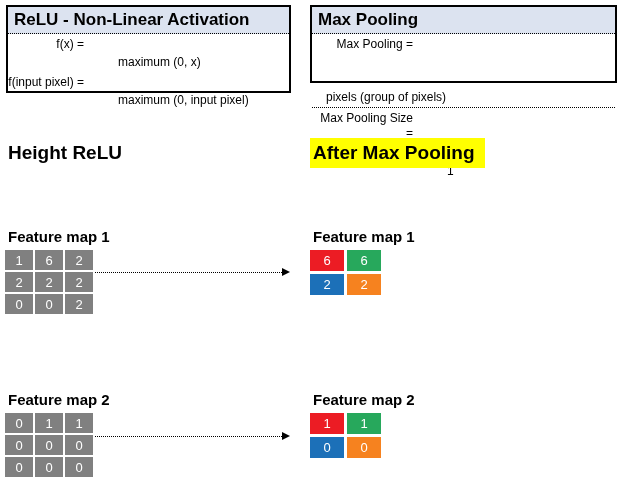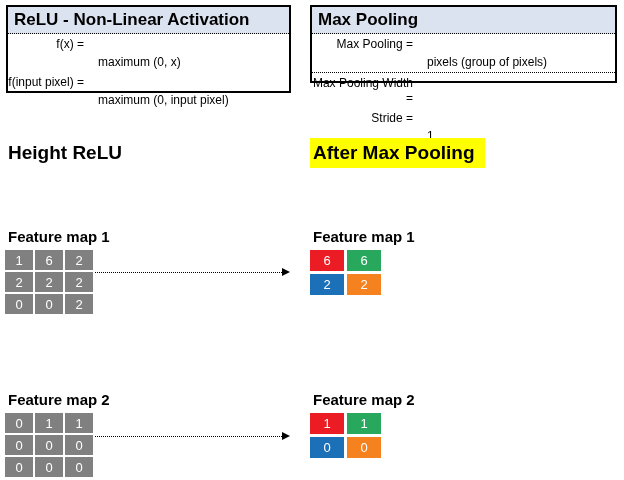--- a/index.html
+++ b/index.html
@@ -20,26 +20,26 @@
     background: #fff;
     box-sizing: border-box;
   }
   .info-box .title {
     font-weight: bold;
     font-size: 17px;
     line-height: 24px;
     padding: 1px 7px 1px 6px;
     border-bottom: 1px dotted #000;
   }
-  .formula-row { display: flex; font-size: 12px; line-height: 15px; padding: 3px 0 2px 0; }
+  .formula-row { display: flex; font-size: 12px; line-height: 15px; padding: 3px 0 2px 0; gap: 20px; }
   .formula-row .lhs { text-align: right; flex: 0 0 auto; }
   .formula-row .rhs { padding-left: 14px; margin-top: 18px; }
   .relu-box .lhs { width: 76px; }
   .mp-box .lhs { width: 101px; }
-  .dotted-sep { border-bottom: 1px dotted #000; }
+  .dotted-sep { border-bottom: 1px dotted #000; flex-direction: column; }
 
   
   .section-heading {
     position: absolute;
     font-size: 19px;
     font-weight: bold;
     line-height: 30px;
     white-space: nowrap;
   }
   .section-heading.highlighted { padding: 0 10px 0 3px; }
@@ -97,21 +97,21 @@
     </div>
   </div>
 
   <div class="info-box mp-box" style="left:310px; top:5px; width:307px; height:78px;">
     <div class="title" style="background: rgb(220, 227, 240);">Max Pooling</div>
     <div class="formula-row dotted-sep">
       <span class="lhs">Max Pooling =</span>
       <span class="rhs">pixels (group of pixels)</span>
     </div>
     <div class="formula-row">
-      <span class="lhs">Max Pooling Width =</span>
+      <span class="lhs">Max Pooling Size =</span>
     </div>
     <div class="formula-row">
       <span class="lhs">Stride =</span>
       <span class="rhs">1</span>
     </div>
   </div>
 
   <div class="section-heading" style="left:8px; top:138px;">Height ReLU</div>
   <div class="section-heading highlighted" style="left: 310px; top: 138px; background: rgb(255, 255, 0);">After Max Pooling</div>
 

